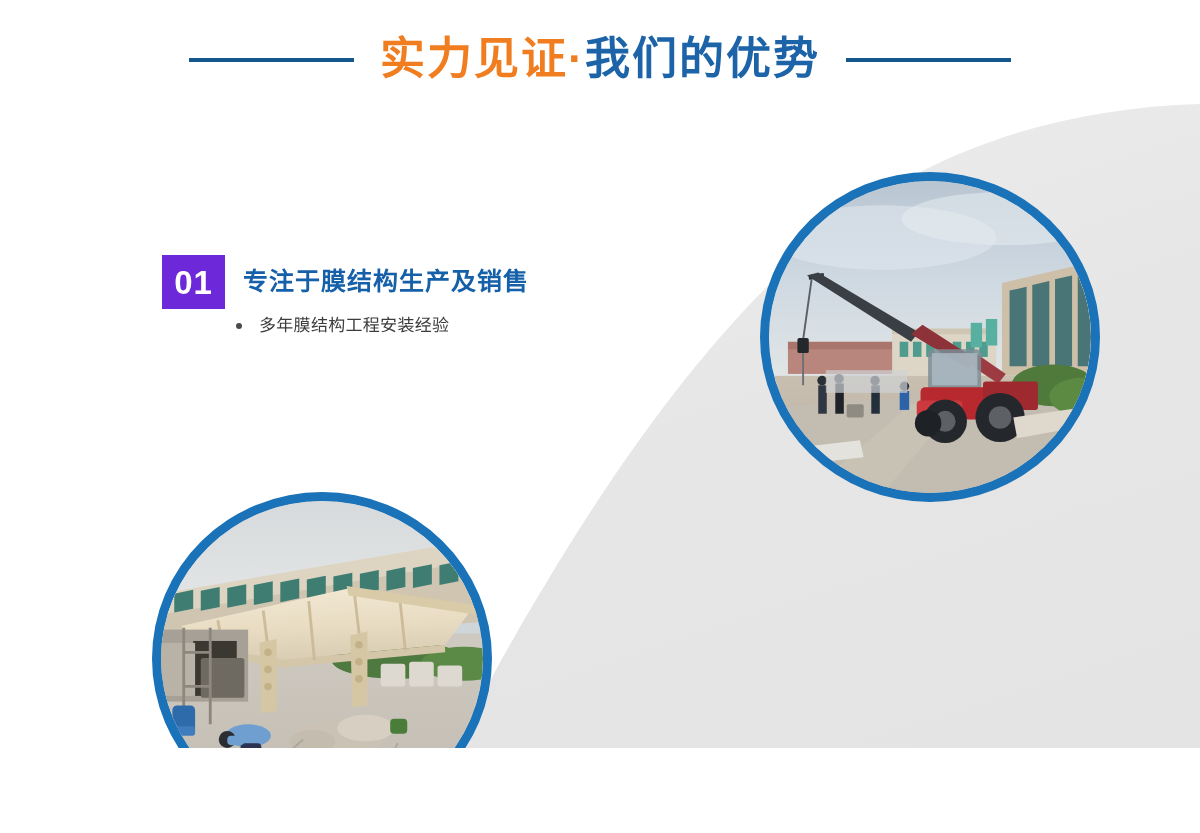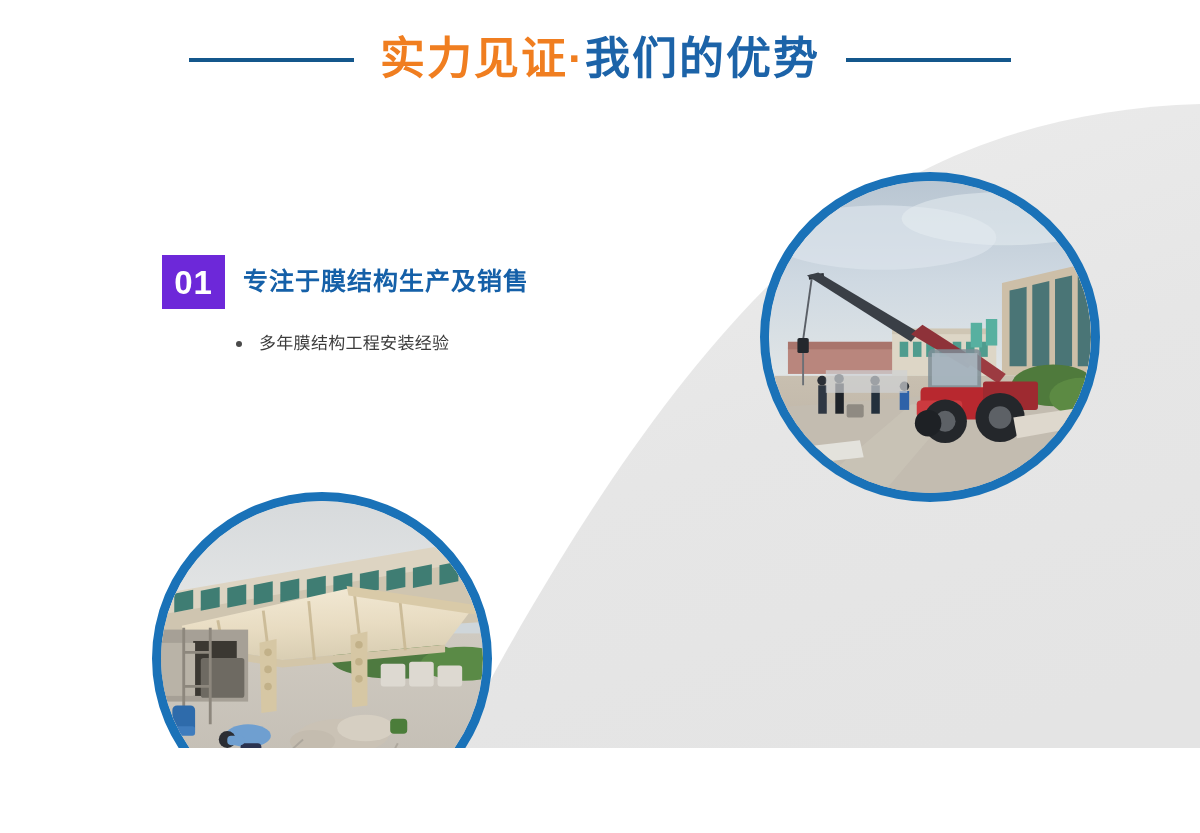--- a/index.html
+++ b/index.html
@@ -103,21 +103,21 @@
 
   .feature-title {
     color: #1560A8;
     font-size: 25px;
     font-weight: bold;
     letter-spacing: 1px;
     line-height: 1.1;
     white-space: nowrap;
   }
 
-  .bullets { list-style: none; margin-top: 18px; }
+  .bullets { list-style: none; }
   #feature-1 .bullets { padding-left: 73px; }
   #feature-2 .bullets { padding-left: 78px; }
 
   .bullets li {
     position: relative;
     padding-left: 24px;
     color: #3C3C3C;
     font-size: 17px;
     line-height: 1.95;
     letter-spacing: 0.3px;

